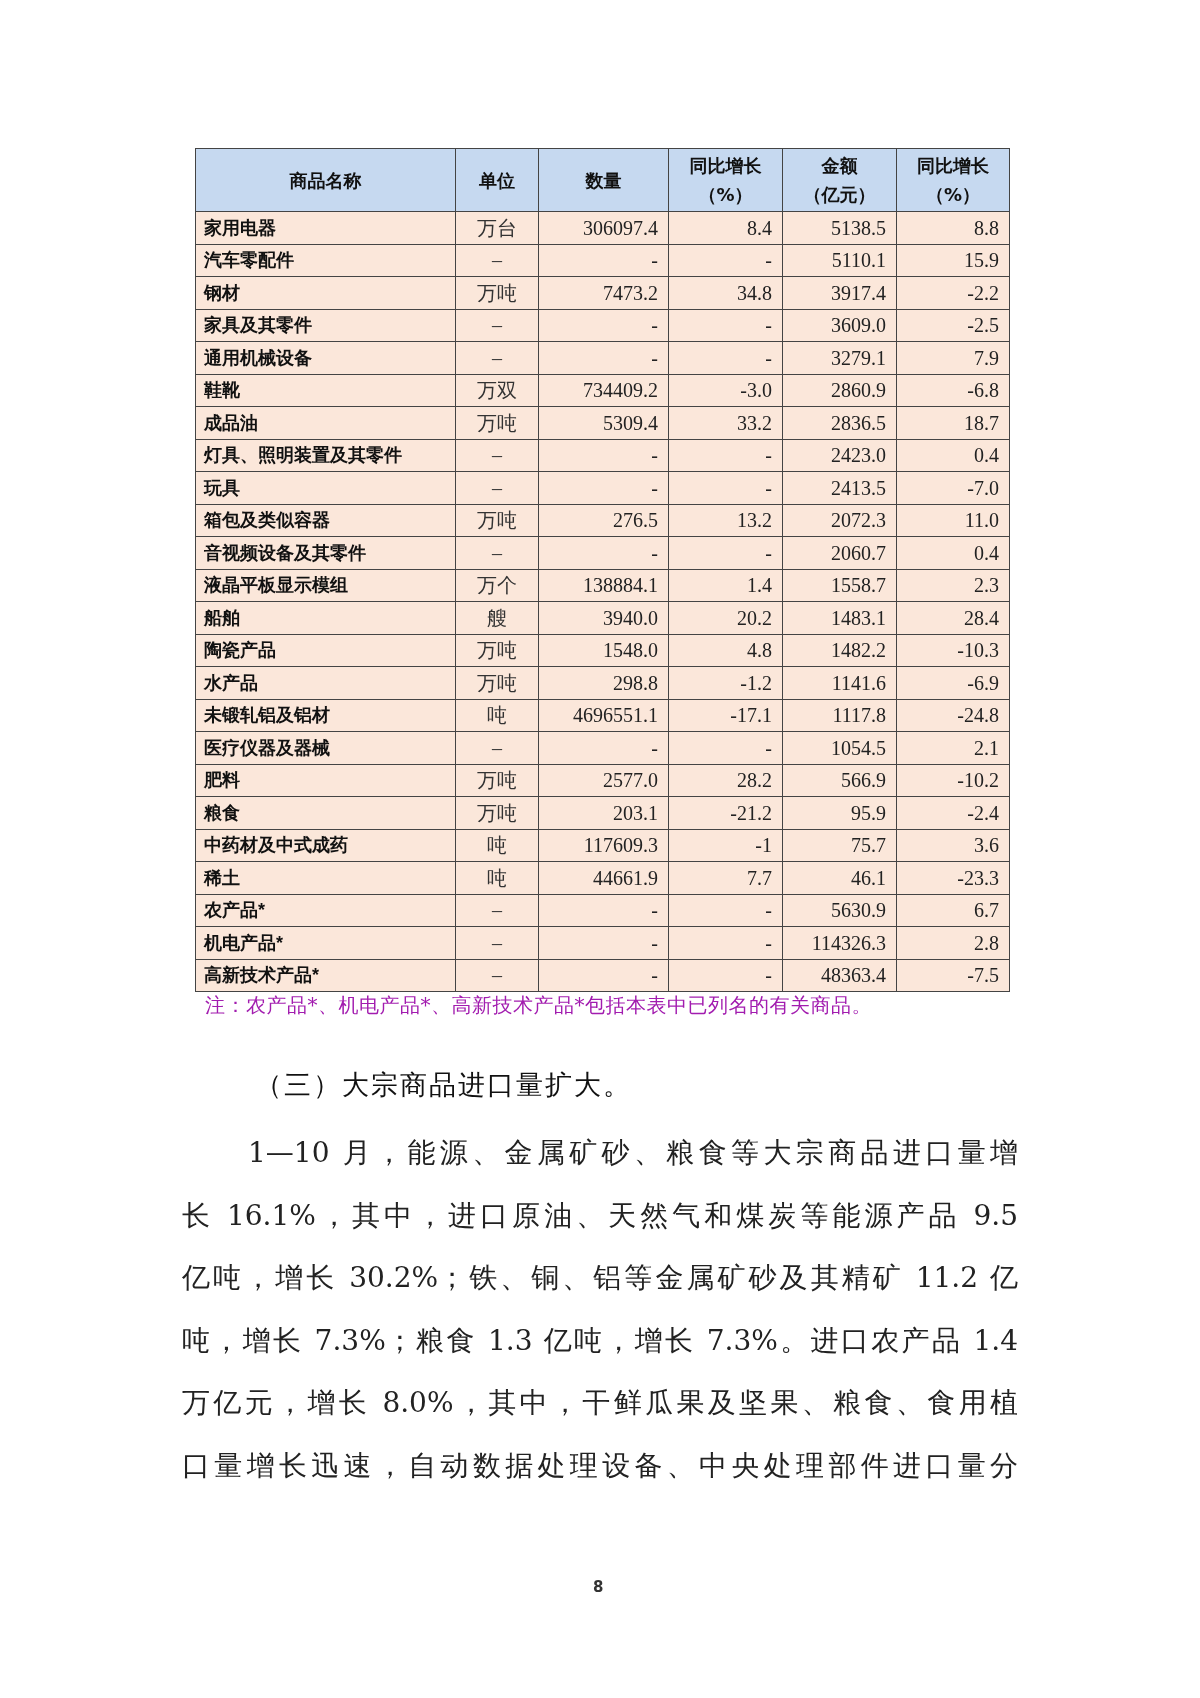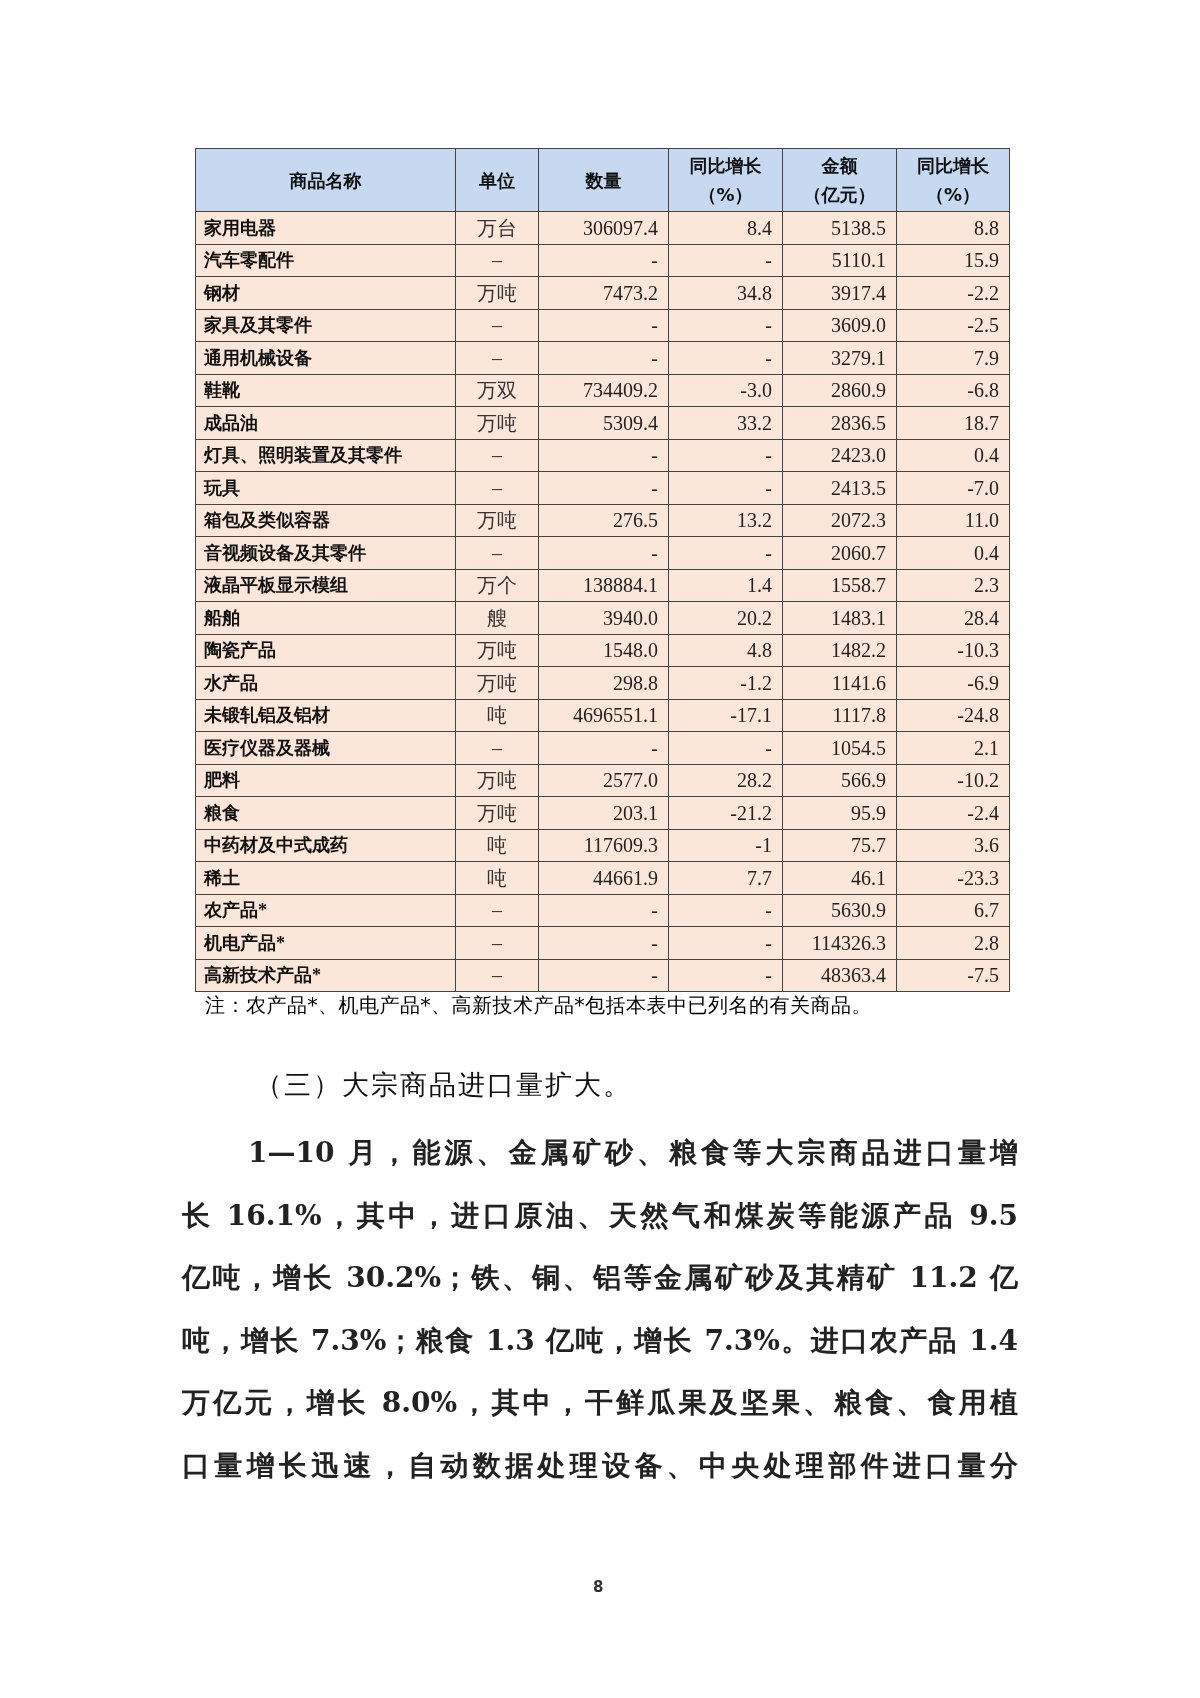--- a/index.html
+++ b/index.html
@@ -6,36 +6,36 @@
   body { width: 1200px; height: 1698px; position: relative; overflow: hidden;
          font-family: "Liberation Serif", "DejaVu Serif", serif; color: #1a1a1a; }
 
   .table-wrap { position: absolute; left: 195px; top: 148px; width: 814px; }
   table.data { border-collapse: collapse; width: 814px; table-layout: fixed; }
   table.data th, table.data td { border: 1.5px solid #444; padding: 0 8px; box-sizing: border-box;
                                   white-space: nowrap; overflow: hidden; }
   table.data thead th { background: #c6d9f0; height: 63px; font-family: "DejaVu Sans", sans-serif;
                         font-weight: bold; font-size: 18px; line-height: 29px; text-align: center; color: #111; }
   table.data tbody td { background: #fbe7da; height: 32.5px; font-size: 20px; line-height: 30px; }
-  td.name { font-family: Liberation Serif, serif; font-weight: bold; font-size: 18px !important;
+  td.name { font-family: Liberation Sans, sans-serif; font-weight: bold; font-size: 18px !important;
             text-align: left; padding-left: 8px; color: #111; }
   td.unit { text-align: center; color: #333; font-family: Liberation Serif, serif; }
   td.num { text-align: right; padding-right: 10px !important; color: #222; }
   col.c1 { width: 260px; } col.c2 { width: 83px; } col.c3 { width: 130px; }
   col.c4 { width: 114px; } col.c5 { width: 114px; } col.c6 { width: 113px; }
 
-  .note { position: absolute; left: 205px; top: 992px; font-size: 20px; color: #000000;
+  .note { position: absolute; left: 205px; top: 992px; font-size: 20px; color: #a21caf;
           font-family: "DejaVu Serif", serif; letter-spacing: 0.5px; }
 
   .heading { position: absolute; left: 255px; top: 1067px; font-family: "DejaVu Sans", sans-serif;
              font-weight: normal; font-size: 27px; letter-spacing: 2px; color: #111; }
 
   .para { position: absolute; left: 182px; top: 1122px; width: 836px; }
   .para .line { height: 62.5px; line-height: 62.5px; font-size: 28px; font-family: "DejaVu Serif", serif;
-                color: #222; text-align: justify; text-align-last: justify; white-space: nowrap; font-weight: bold; }
+                color: #222; text-align: justify; text-align-last: justify; white-space: nowrap; }
   .para .line.first { padding-left: 66px; }
 
   .page-num { position: absolute; left: 593px; top: 1578px; font-family: "DejaVu Sans", sans-serif;
               font-weight: bold; font-size: 15px; color: #333; }
 </style>
 </head>
 <body>
 
 <div class="table-wrap">
   <table class="data">

